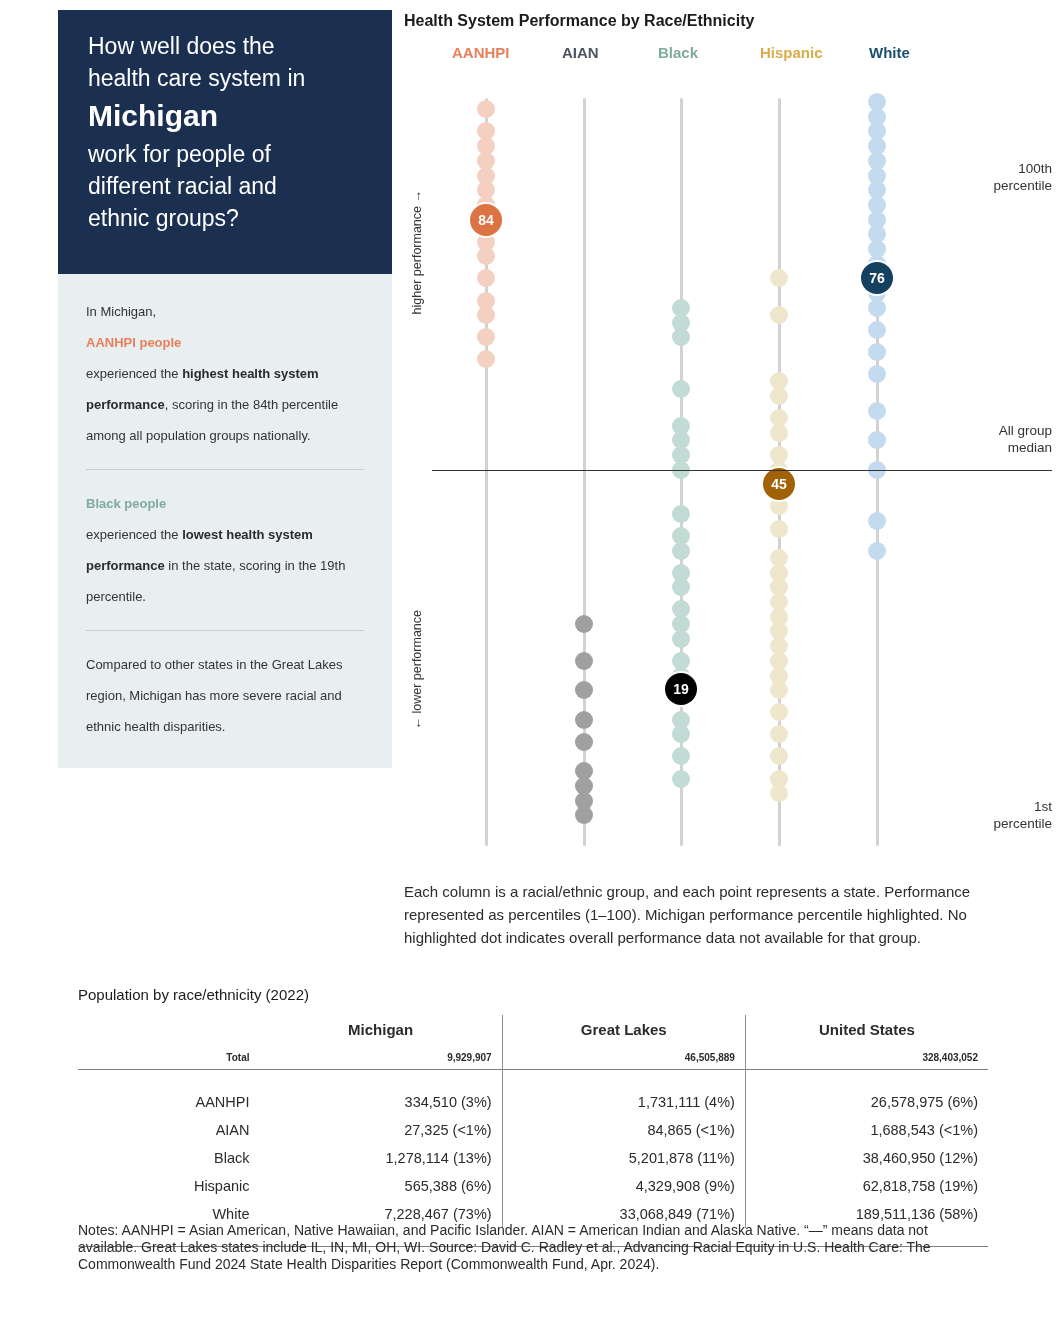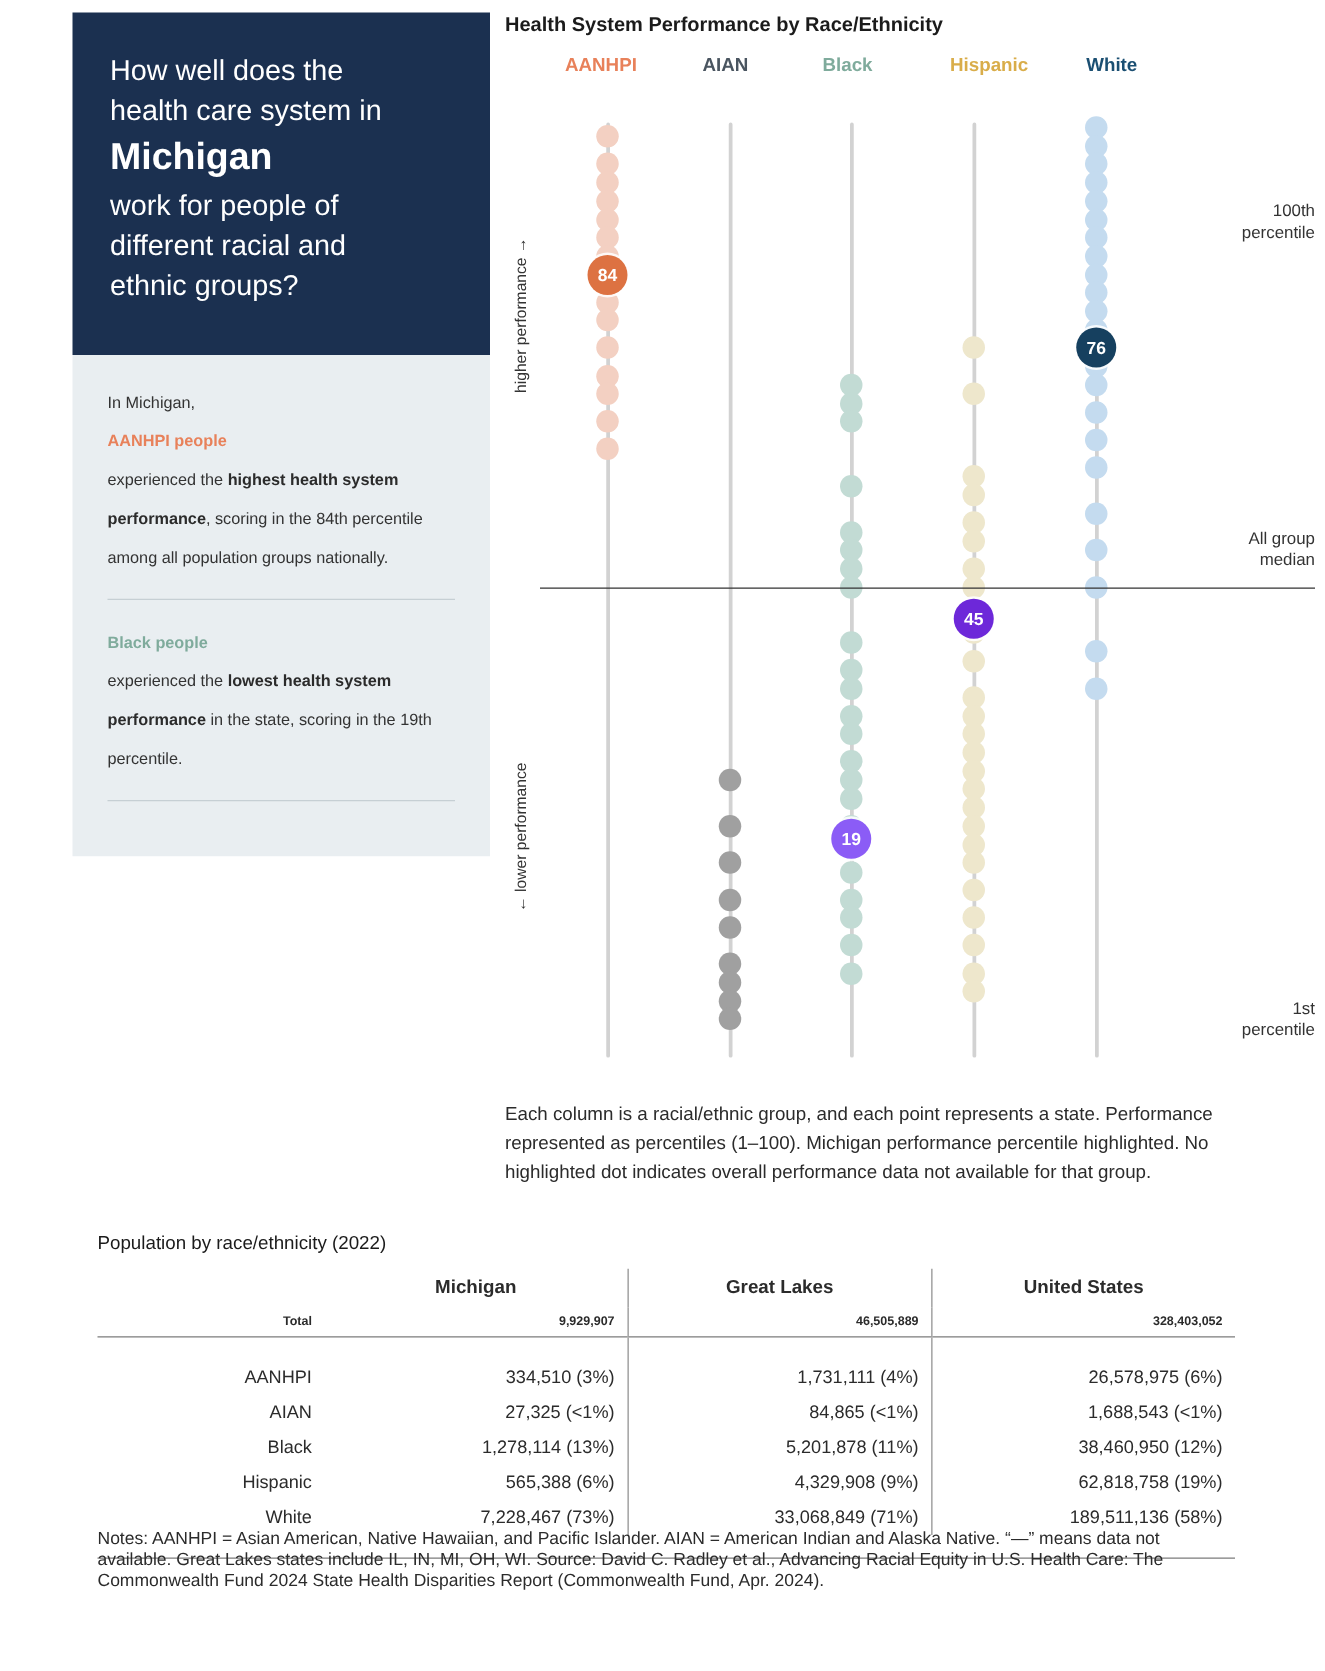--- a/index.html
+++ b/index.html
@@ -10,21 +10,21 @@
     color:#333333;
     position:relative;
     overflow:hidden;
   }
   .page{position:relative;width:1060px;height:1337px;}
 
   
   .left-panel{position:absolute;left:58px;top:10px;width:334px;}
   .hero{
     background:#1b3050;color:#ffffff;
-    padding:30px 30px 40px 30px;
+    padding:20px 30px 40px 30px;
     box-sizing:border-box;
     width:334px;
   }
   .hero-line{font-size:23px;line-height:32px;font-weight:400;}
   .hero-state{font-size:30px;line-height:44px;font-weight:bold;}
 
   .facts{
     background:#e9eef1;
     width:334px;box-sizing:border-box;
     padding:22px 28px 26px 28px;
@@ -107,20 +107,21 @@
 
       <div class="fact-div"></div>
 
       <div class="fact">
         <span class="accent-black">Black people</span><br>
         <span>experienced the </span><b>lowest health system performance</b><span> in the state, scoring in the 19th percentile.</span>
       </div>
 
       <div class="fact-div"></div>
 
+      <div class="fact">Compared to other states in the Great Lakes region, Michigan has more severe racial and ethnic health disparities.</div>
 
     </div>
   </div>
 
   <div class="chart-wrap">
     <div class="chart-title">Health System Performance by Race/Ethnicity</div>
     <div class="legend" id="legend">
         <span style="left: 48px; color: rgb(232, 129, 90);">AANHPI</span>
         <span style="left: 158px; color: rgb(74, 85, 96);">AIAN</span>
         <span style="left: 254px; color: rgb(127, 171, 156);">Black</span>
@@ -174,21 +175,21 @@
         <div class="dot" style="height: 18px; width: 18px; left: 268px; top: 520.394px; background: rgb(194, 219, 212);"></div>
         <div class="dot" style="height: 18px; width: 18px; left: 268px; top: 535.101px; background: rgb(194, 219, 212);"></div>
         <div class="dot" style="height: 18px; width: 18px; left: 268px; top: 549.808px; background: rgb(194, 219, 212);"></div>
         <div class="dot" style="height: 18px; width: 18px; left: 268px; top: 571.869px; background: rgb(194, 219, 212);"></div>
         <div class="dot" style="height: 18px; width: 18px; left: 268px; top: 586.576px; background: rgb(194, 219, 212);"></div>
         <div class="dot" style="height: 18px; width: 18px; left: 268px; top: 608.636px; background: rgb(194, 219, 212);"></div>
         <div class="dot" style="height: 18px; width: 18px; left: 268px; top: 630.697px; background: rgb(194, 219, 212);"></div>
         <div class="dot" style="height: 18px; width: 18px; left: 268px; top: 645.404px; background: rgb(194, 219, 212);"></div>
         <div class="dot" style="height: 18px; width: 18px; left: 268px; top: 667.465px; background: rgb(194, 219, 212);"></div>
         <div class="dot" style="height: 18px; width: 18px; left: 268px; top: 689.525px; background: rgb(194, 219, 212);"></div>
-        <div class="hl" style="left: 261px; top: 575px; background: #8b5cf6;">19</div>
+        <div class="hl" style="left: 261px; top: 593px; background: #000000;">19</div>
         <div class="col-line" style="left: 373.5px;"></div>
         <div class="dot" style="height: 18px; width: 18px; left: 366px; top: 189.485px; background: rgb(238, 231, 204);"></div>
         <div class="dot" style="height: 18px; width: 18px; left: 366px; top: 226.253px; background: rgb(238, 231, 204);"></div>
         <div class="dot" style="height: 18px; width: 18px; left: 366px; top: 292.434px; background: rgb(238, 231, 204);"></div>
         <div class="dot" style="height: 18px; width: 18px; left: 366px; top: 307.141px; background: rgb(238, 231, 204);"></div>
         <div class="dot" style="height: 18px; width: 18px; left: 366px; top: 329.202px; background: rgb(238, 231, 204);"></div>
         <div class="dot" style="height: 18px; width: 18px; left: 366px; top: 343.909px; background: rgb(238, 231, 204);"></div>
         <div class="dot" style="height: 18px; width: 18px; left: 366px; top: 365.97px; background: rgb(238, 231, 204);"></div>
         <div class="dot" style="height: 18px; width: 18px; left: 366px; top: 380.677px; background: rgb(238, 231, 204);"></div>
         <div class="dot" style="height: 18px; width: 18px; left: 366px; top: 417.444px; background: rgb(238, 231, 204);"></div>
@@ -201,21 +202,21 @@
         <div class="dot" style="height: 18px; width: 18px; left: 366px; top: 542.455px; background: rgb(238, 231, 204);"></div>
         <div class="dot" style="height: 18px; width: 18px; left: 366px; top: 557.162px; background: rgb(238, 231, 204);"></div>
         <div class="dot" style="height: 18px; width: 18px; left: 366px; top: 571.869px; background: rgb(238, 231, 204);"></div>
         <div class="dot" style="height: 18px; width: 18px; left: 366px; top: 586.576px; background: rgb(238, 231, 204);"></div>
         <div class="dot" style="height: 18px; width: 18px; left: 366px; top: 601.283px; background: rgb(238, 231, 204);"></div>
         <div class="dot" style="height: 18px; width: 18px; left: 366px; top: 623.343px; background: rgb(238, 231, 204);"></div>
         <div class="dot" style="height: 18px; width: 18px; left: 366px; top: 645.404px; background: rgb(238, 231, 204);"></div>
         <div class="dot" style="height: 18px; width: 18px; left: 366px; top: 667.465px; background: rgb(238, 231, 204);"></div>
         <div class="dot" style="height: 18px; width: 18px; left: 366px; top: 689.525px; background: rgb(238, 231, 204);"></div>
         <div class="dot" style="height: 18px; width: 18px; left: 366px; top: 704.232px; background: rgb(238, 231, 204);"></div>
-        <div class="hl" style="left: 359px; top: 399px; background: #6d28d9;">45</div>
+        <div class="hl" style="left: 359px; top: 388px; background: #a16207;">45</div>
         <div class="col-line" style="left: 471.5px;"></div>
         <div class="dot" style="height: 18px; width: 18px; left: 464px; top: 13px; background: rgb(196, 219, 239);"></div>
         <div class="dot" style="height: 18px; width: 18px; left: 464px; top: 27.7071px; background: rgb(196, 219, 239);"></div>
         <div class="dot" style="height: 18px; width: 18px; left: 464px; top: 42.4141px; background: rgb(196, 219, 239);"></div>
         <div class="dot" style="height: 18px; width: 18px; left: 464px; top: 57.1212px; background: rgb(196, 219, 239);"></div>
         <div class="dot" style="height: 18px; width: 18px; left: 464px; top: 71.8283px; background: rgb(196, 219, 239);"></div>
         <div class="dot" style="height: 18px; width: 18px; left: 464px; top: 86.5354px; background: rgb(196, 219, 239);"></div>
         <div class="dot" style="height: 18px; width: 18px; left: 464px; top: 101.242px; background: rgb(196, 219, 239);"></div>
         <div class="dot" style="height: 18px; width: 18px; left: 464px; top: 115.949px; background: rgb(196, 219, 239);"></div>
         <div class="dot" style="height: 18px; width: 18px; left: 464px; top: 130.657px; background: rgb(196, 219, 239);"></div>

